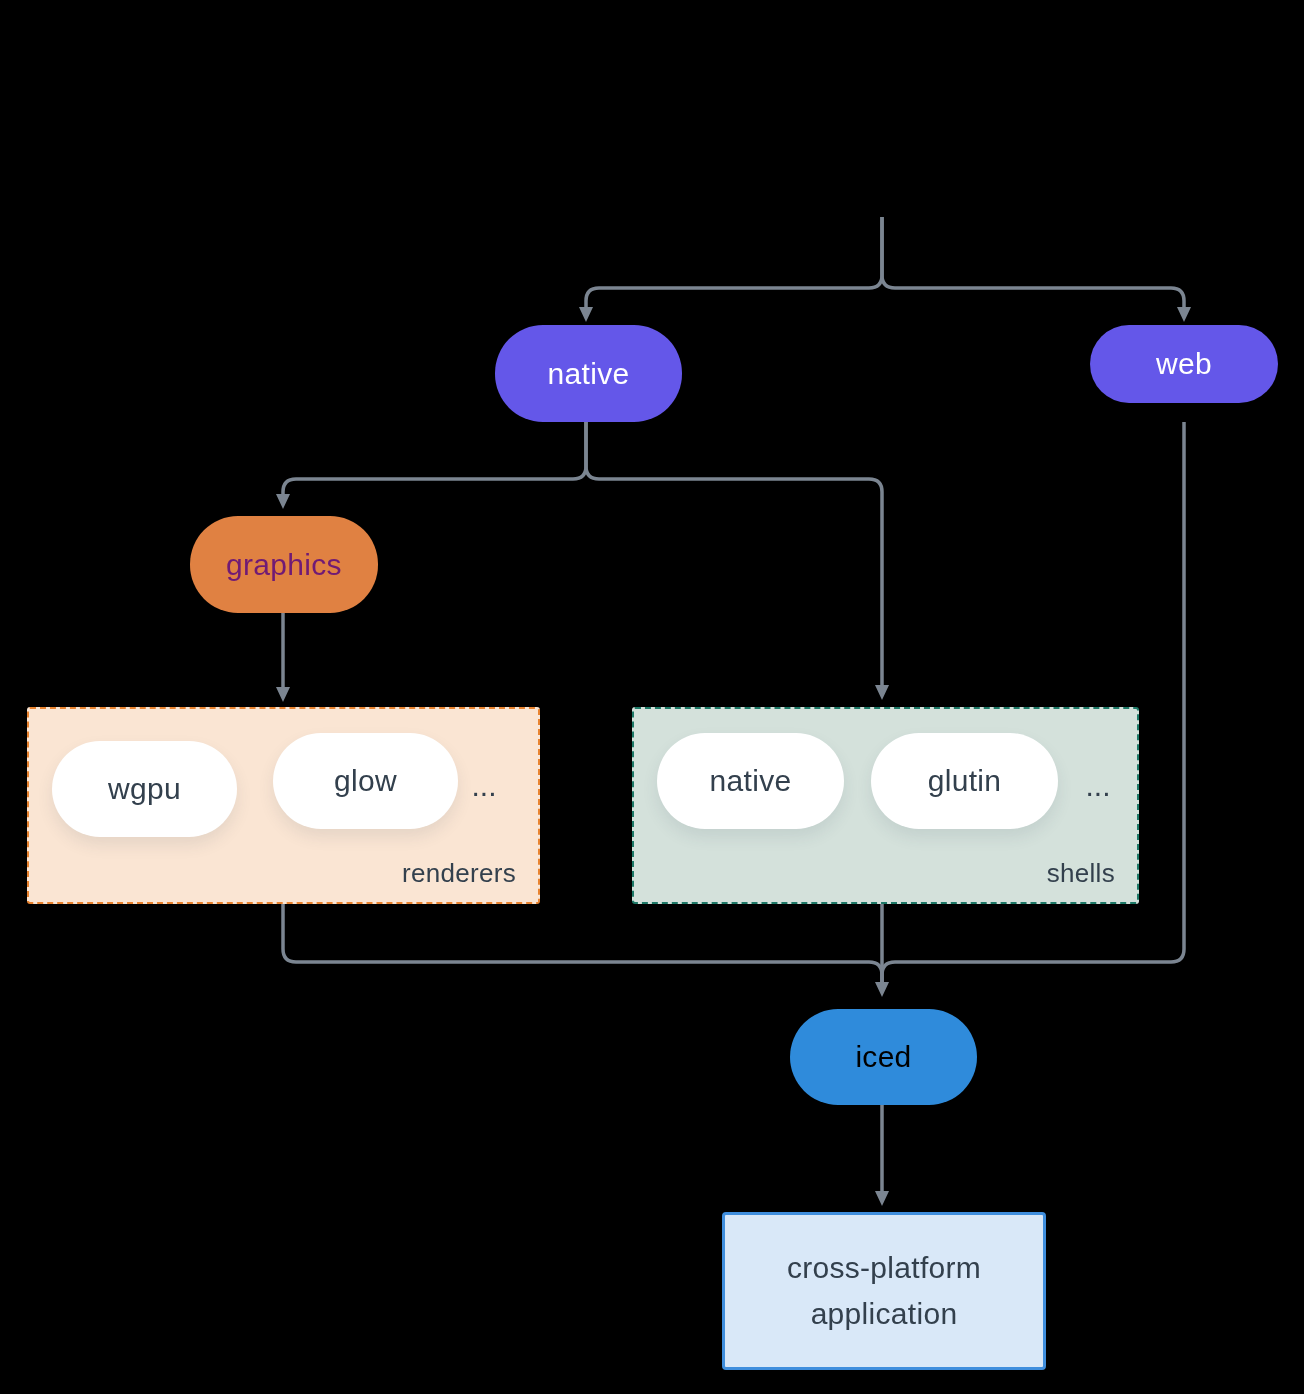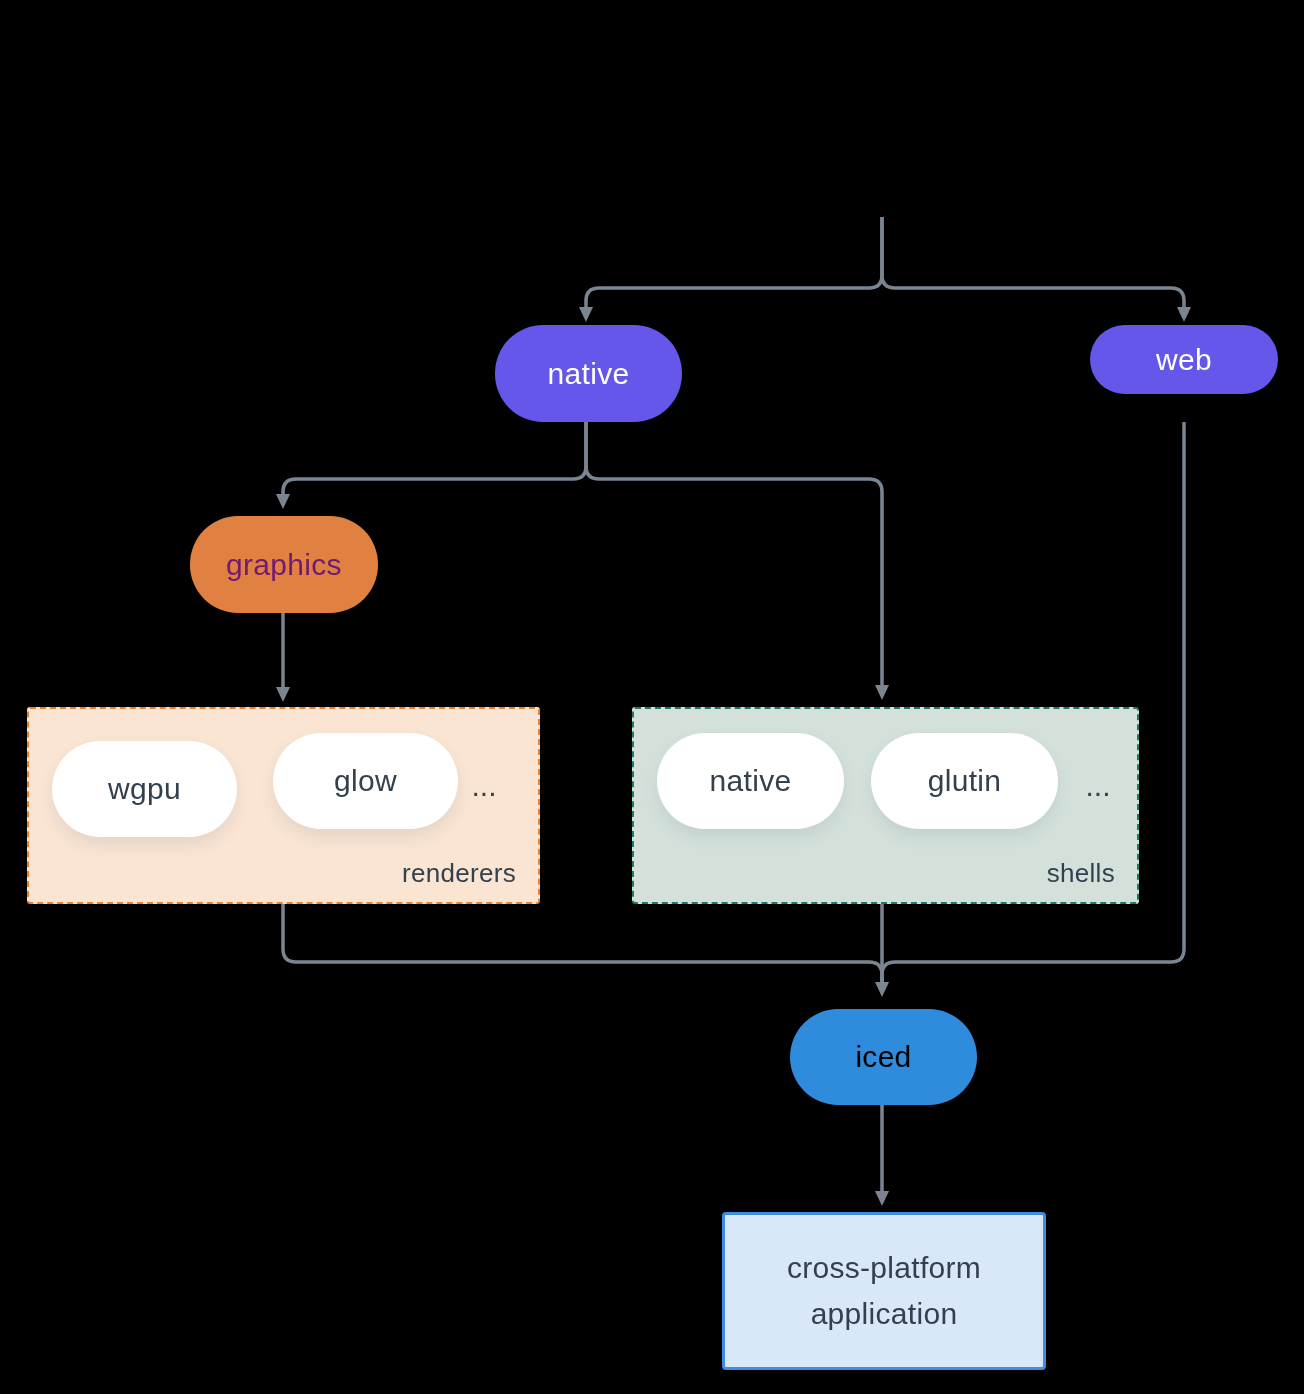--- a/index.html
+++ b/index.html
@@ -40,21 +40,21 @@
   .p-glow{left:244px;top:24px;width:185px;height:96px;}
   
   .p-winit{left:23px;top:24px;width:187px;height:96px;}
   .p-glutin{left:237px;top:24px;width:187px;height:96px;}
   .dots{position:absolute;top:60px;font-size:30px;font-weight:500;width:60px;text-align:center;}
   .renderers .dots{left:425px;}
   .shells .dots{left:434px;}
 
   
   .n-native{left:495px;top:325px;width:187px;height:97px;}
-  .n-web{left:1090px;top:325px;width:188px;height:69px;}
+  .n-web{left:1090px;top:325px;width:188px;height:78px;}
   .n-graphics{left:190px;top:516px;width:188px;height:97px;}
   .n-iced{left:790px;top:1009px;width:187px;height:96px;}
 
   .app-box{
     position:absolute;left:722px;top:1212px;width:324px;height:158px;
     background:var(--app-bg,#d9e8f8);border:3px solid var(--app-border,#3f8edd);
     border-radius:4px;display:flex;align-items:center;justify-content:center;
     text-align:center;font-size:30px;line-height:1.55;letter-spacing:.3px;
     box-sizing:border-box;padding:0 28px;
   }

